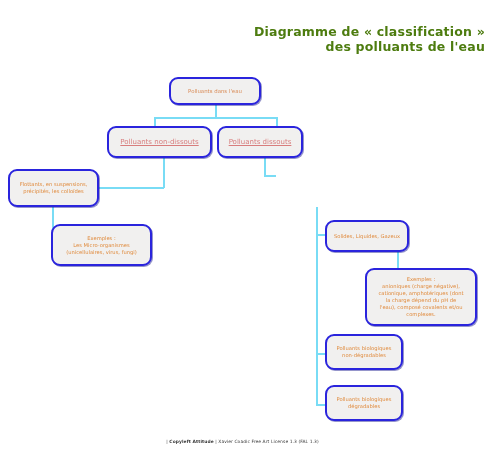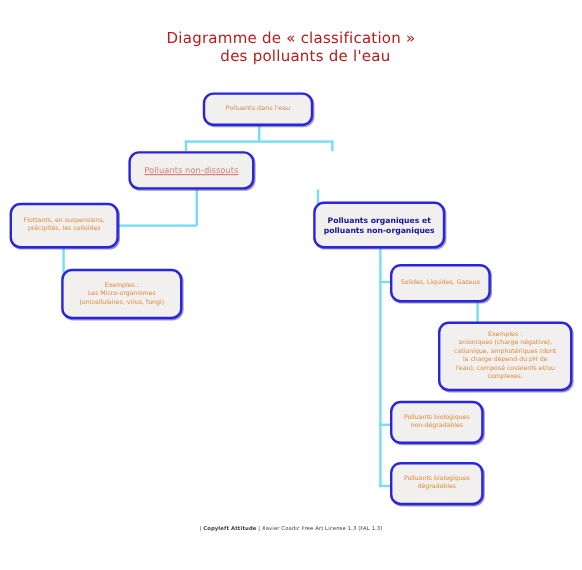--- a/index.html
+++ b/index.html
@@ -7,24 +7,24 @@
     width:485px;height:475px;
     background:#ffffff;
     font-family:"DejaVu Sans","Liberation Sans",sans-serif;
     overflow:hidden;
   }
   #stage{position:relative;width:485px;height:475px;}
 
   
   .title{
     position:absolute;left:0;top:24px;width:485px;
-    text-align:center;
-    color:#b91c1c;
+    text-align:right;
+    color:#4d7c0f;
     font-size:12.5px;
-    font-weight:normal;
+    font-weight:bold;
     line-height:15px;
     letter-spacing:.2px;
   }
   .title .l2{display:block;margin-left:24px;}
 
   
   .box{
     position:absolute;
     box-sizing:border-box;
     border:2px solid #2a24dd;
@@ -97,35 +97,34 @@
   <div class="ln lnv" style="left:397px;top:252px;height:0px;"></div>
 
   <div class="box" style="left:169px;top:77px;width:92px;height:28px;">
     <span class="txt lvl1">Polluants dans l'eau</span>
   </div>
 
   <div class="box" style="left:107px;top:126px;width:105px;height:32px;">
     <span class="txt lvl2">Polluants non-dissouts</span>
   </div>
 
+  <div class="box" style="left:217px;top:126px;width:86px;height:32px;">
+    <span class="txt lvl2">Polluants dissouts</span>
+  </div>
 
   <div class="box" style="left:8px;top:169px;width:91px;height:38px;">
     <span class="txt">Flottants, en suspensions, précipités, les colloïdes</span>
   </div>
 
   <div class="box" style="left:51px;top:224px;width:101px;height:42px;">
     <span class="txt pre" style="white-space: pre-line;">Exemples :
 Les Micro-organismes
 (unicellulaires, virus, fungi)</span>
   </div>
 
-  <div class="box" style="left:261px;top:168px;width:110px;height:39px;">
-    <span class="txt navy" style="white-space: pre-line;">Polluants organiques et
-polluants non-organiques</span>
-  </div>
 
   <div class="box" style="left:325px;top:220px;width:84px;height:32px;">
     <span class="txt">Solides, Liquides, Gazeux</span>
   </div>
 
   <div class="box" style="left:365px;top:268px;width:112px;height:58px;">
     <span class="txt pre" style="white-space: pre-line;">Exemples :
 anioniques (charge négative),
 cationique, amphotériques (dont
 la charge dépend du pH de

